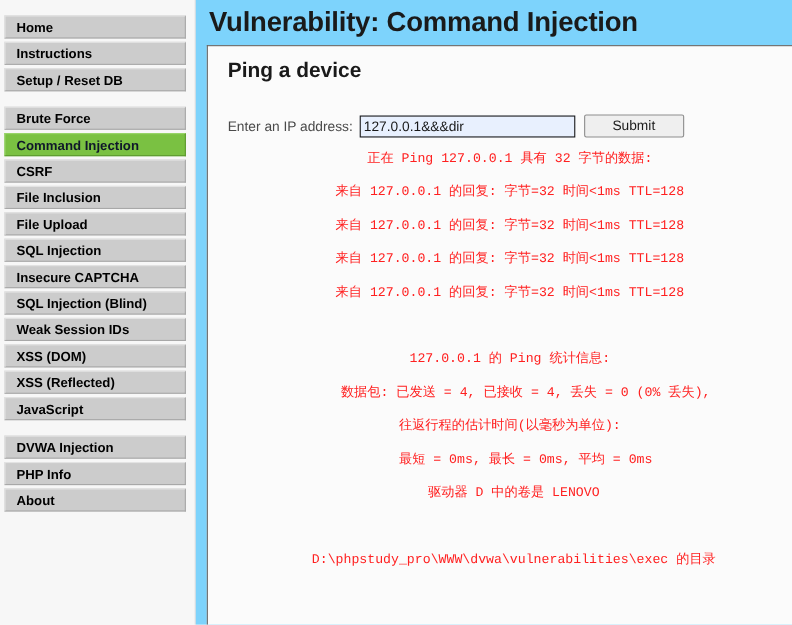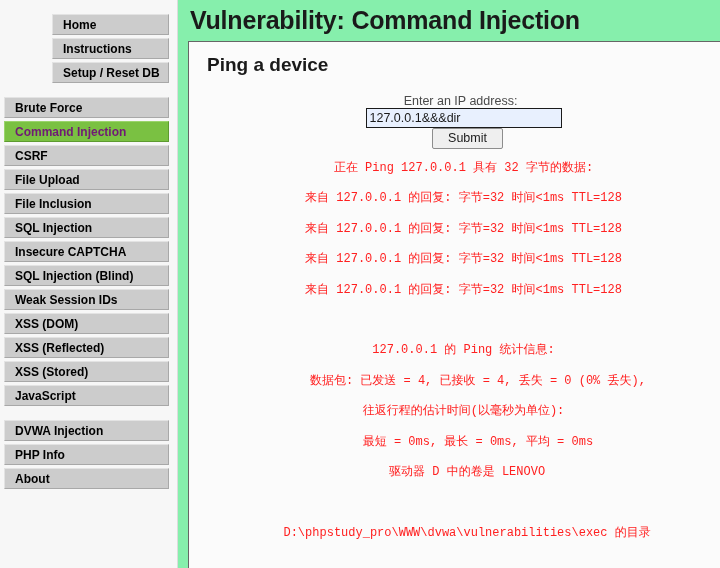--- a/index.html
+++ b/index.html
@@ -34,21 +34,21 @@
     border-right: 1px solid #dcdcdc;
     box-sizing: border-box;
     padding: 0;
     position: relative;
   }
   .nav-group {
     margin: 0 0 14px 0;
     padding: 0;
     list-style: none;
   }
-  .nav-group.first { margin-top: 14px; padding-left: 48px; }
+  .nav-group.first { margin-top: 14px; }
 
   .nav-item {
     display: block;
     height: 21px;
     line-height: 21px;
     margin: 0 8px 3px 4px;
     padding: 0 0 0 10px;
     background: #cccccc;
     border-top: 1px solid #e3e3e3;
     border-left: 1px solid #e3e3e3;
@@ -58,33 +58,33 @@
     font-size: 12px;
     font-weight: bold;
     font-family: "Liberation Sans", sans-serif;
     white-space: nowrap;
     overflow: hidden;
     cursor: pointer;
     box-sizing: border-box;
   }
   .nav-item.selected {
     background: #7ac142;
-    color: #701a75;
+    color: #0f172a;
     border-top: 1px solid #9ad46b;
     border-left: 1px solid #9ad46b;
     border-right: 1px solid #5d9a30;
     border-bottom: 1px solid #5d9a30;
   }
 
   
   #main {
     flex: 1;
     height: 568px;
     position: relative;
-    background: #86efac;
+    background: #7dd3fc;
     box-sizing: border-box;
     padding: 0 0 0 0;
     overflow: hidden;
   }
 
   #page-title {
     margin: 0;
     padding: 6px 0 6px 12px;
     font-size: 25px;
     font-weight: bold;
@@ -98,33 +98,32 @@
     border: 1px solid #666666;
     border-right: none;
     background: #fbfbfb;
     min-height: 528px;
     box-sizing: border-box;
     padding: 12px 0 0 18px;
     position: relative;
   }
 
   #vuln-heading {
-    margin: 0 0 18px 0;
+    margin: 0 0 28px 0;
     font-size: 19px;
     font-weight: bold;
     color: #1a1a1a;
     font-family: "Liberation Sans", sans-serif;
   }
 
   
   #ping-form {
     display: flex;
     align-items: center;
     margin: 0 0 12px 0;
-    flex-direction: column;
   }
   #ip-label {
     font-size: 12.5px;
     color: #4a4a4a;
     font-family: "Liberation Sans", sans-serif;
     margin-right: 6px;
     white-space: nowrap;
   }
   #ip-input {
     width: 196px;
@@ -135,21 +134,21 @@
     color: #1a1a1a;
     font-size: 12.5px;
     font-family: "Liberation Sans", sans-serif;
     padding: 0 3px;
     outline: none;
   }
   #submit-button {
     margin-left: 8px;
     height: 21px;
     box-sizing: border-box;
-    padding: 0 15px;
+    padding: 0 25px;
     background: #efefef;
     border: 1px solid #8d8d8d;
     border-radius: 2px;
     color: #1a1a1a;
     font-size: 12.5px;
     font-family: "Liberation Sans", sans-serif;
     cursor: pointer;
     line-height: 19px;
   }
 
@@ -176,29 +175,28 @@
 
   <ul class="nav-group first">
         <li class="nav-item">Home</li>
         <li class="nav-item">Instructions</li>
         <li class="nav-item">Setup / Reset DB</li>
       </ul>
       <ul class="nav-group">
         <li class="nav-item">Brute Force</li>
         <li class="nav-item selected">Command Injection</li>
         <li class="nav-item">CSRF</li>
+        <li class="nav-item">File Inclusion</li>
         <li class="nav-item">File Upload</li>
-        <li class="nav-item">File Inclusion</li>
         <li class="nav-item">SQL Injection</li>
         <li class="nav-item">Insecure CAPTCHA</li>
         <li class="nav-item">SQL Injection (Blind)</li>
         <li class="nav-item">Weak Session IDs</li>
         <li class="nav-item">XSS (DOM)</li>
         <li class="nav-item">XSS (Reflected)</li>
-        <li class="nav-item">XSS (Stored)</li>
         <li class="nav-item">JavaScript</li>
       </ul>
       <ul class="nav-group">
         <li class="nav-item">DVWA Injection</li>
         <li class="nav-item">PHP Info</li>
         <li class="nav-item">About</li>
       </ul>
     </nav>
 
   <main id="main">

